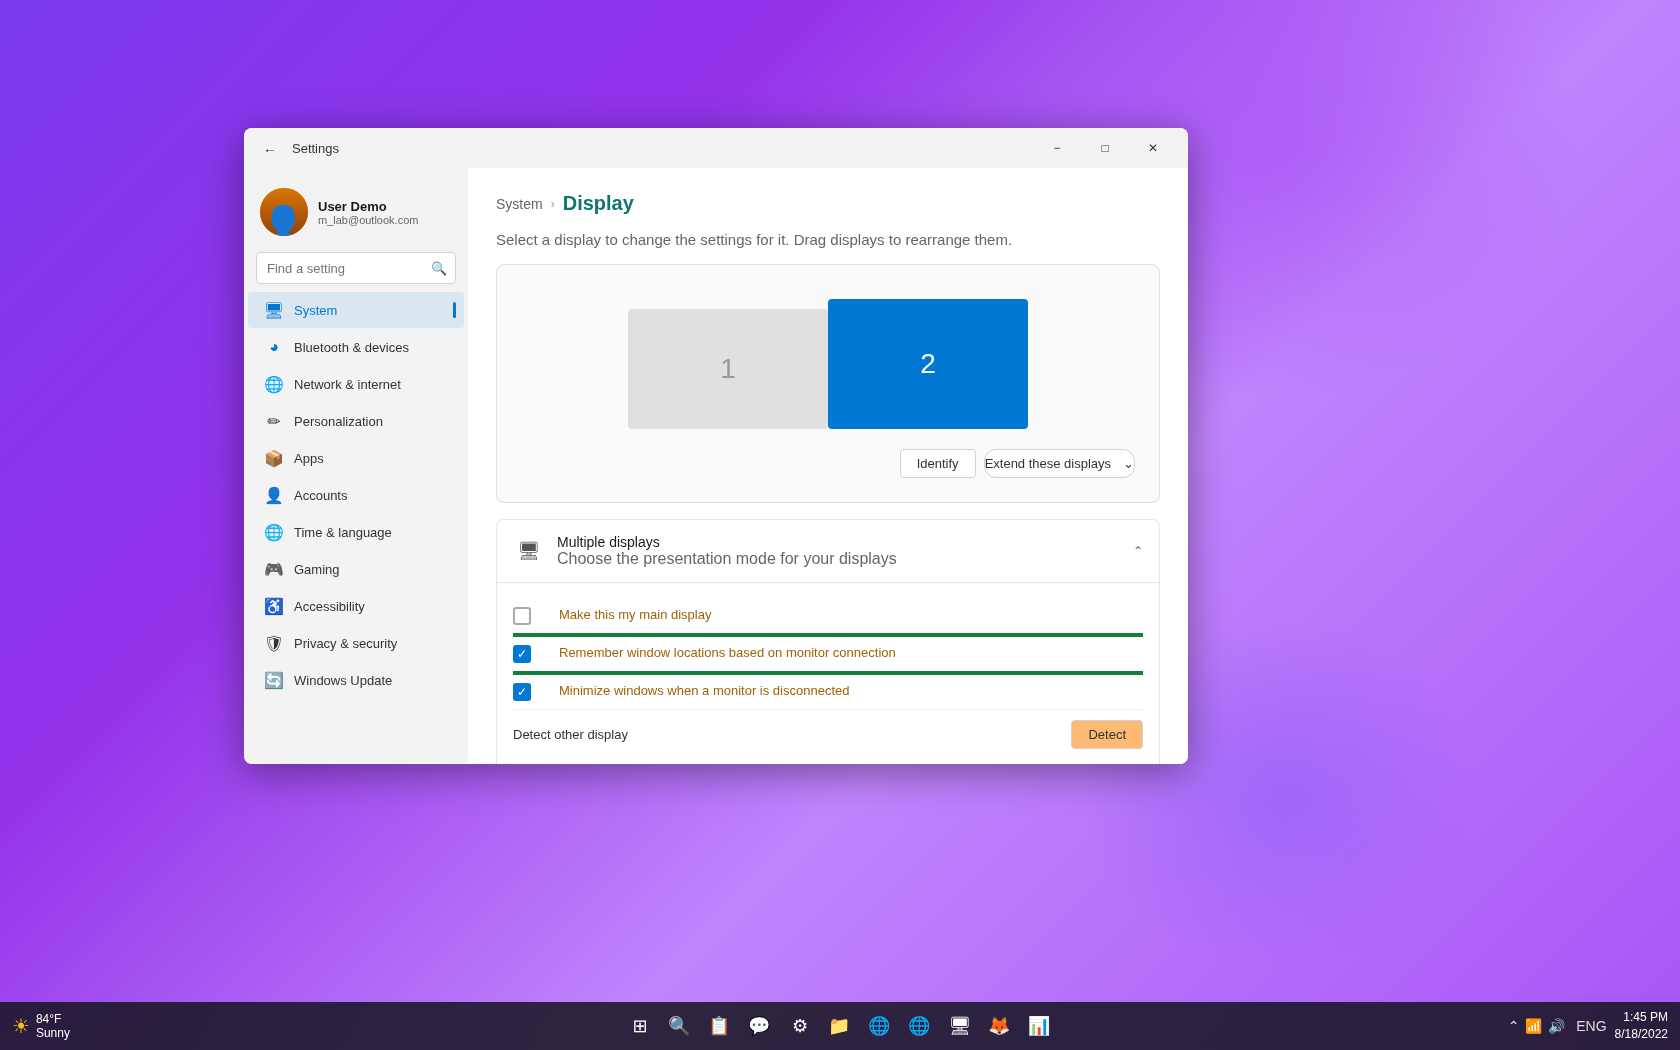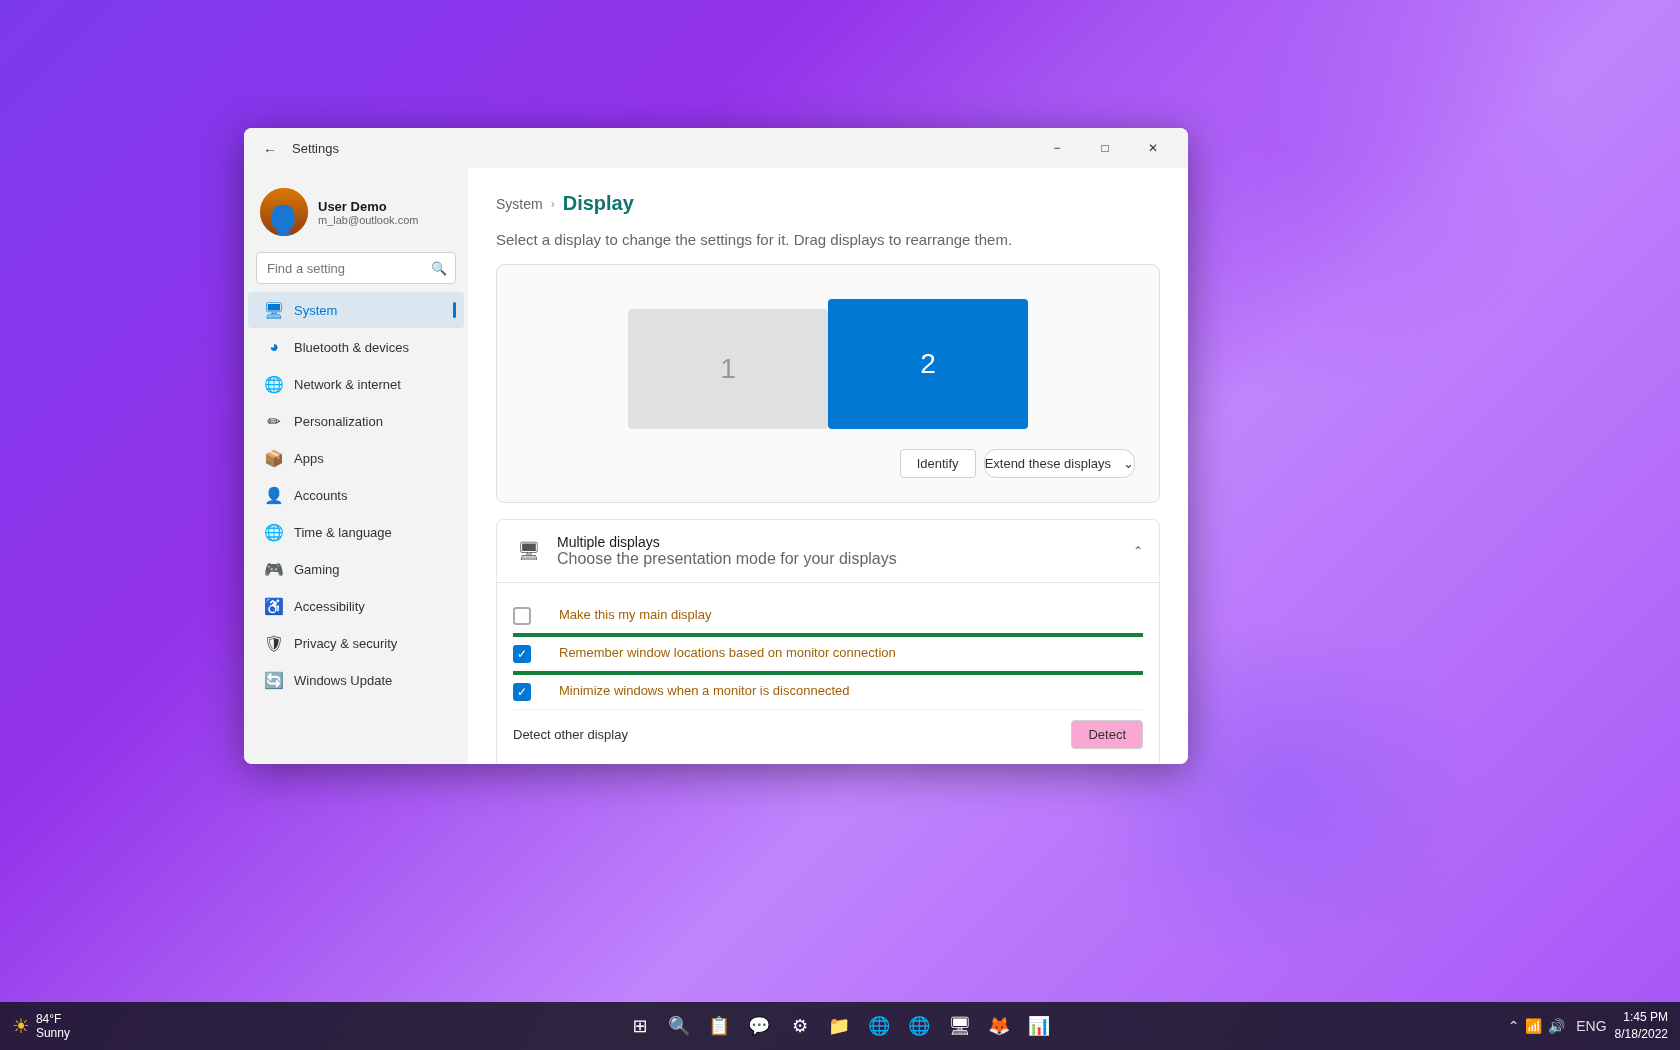--- a/index.html
+++ b/index.html
@@ -386,21 +386,21 @@
       justify-content: space-between;
       padding: 10px 0;
       font-size: 13px;
       color: #333;
       border-top: 1px solid #f0f0f0;
     }
     .btn-detect {
       padding: 6px 16px;
       border: 1px solid #d0d0d0;
       border-radius: 4px;
-      background: #f9a8d4;
+      background: #fdba74;
       font-size: 13px;
       cursor: pointer;
       color: #333;
     }
   </style>
 </head>
 <body>
 
 <div class="bg-blob1"></div>
 <div class="bg-blob2"></div>

